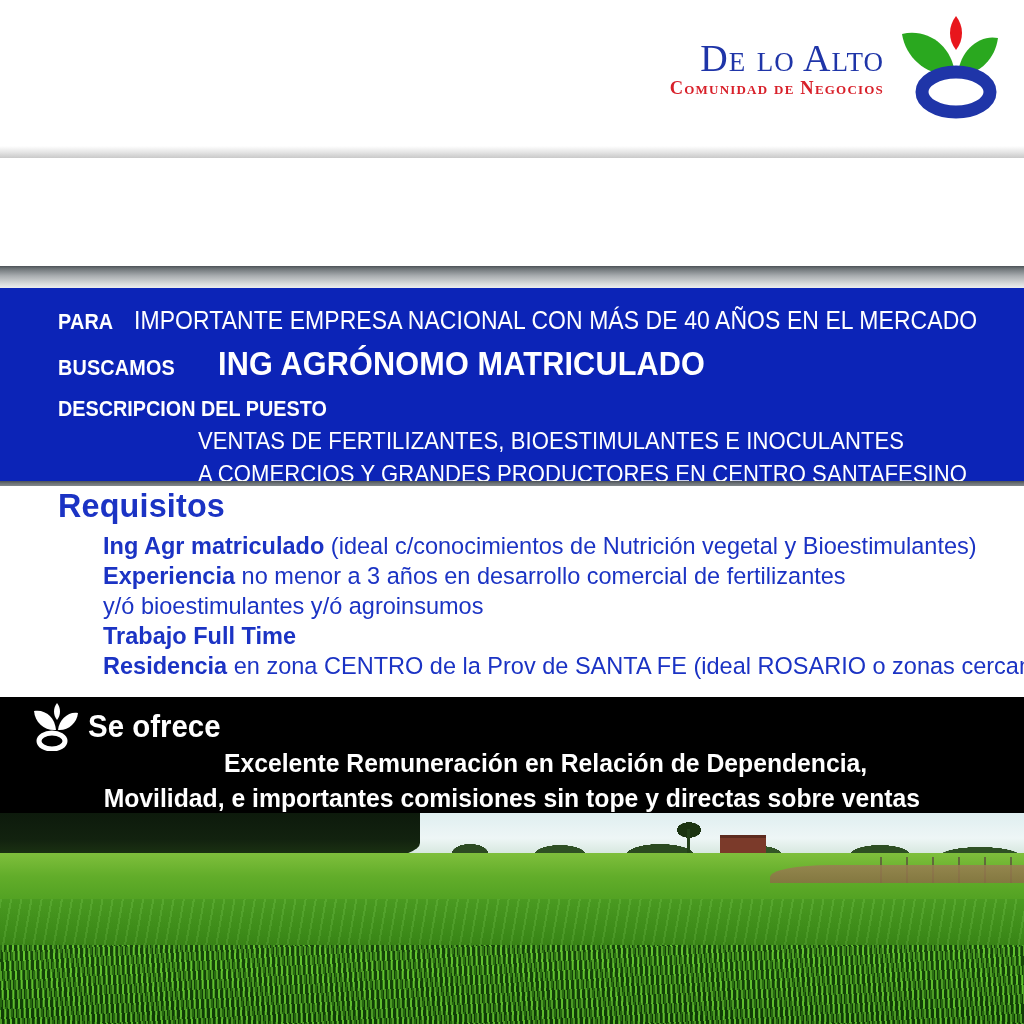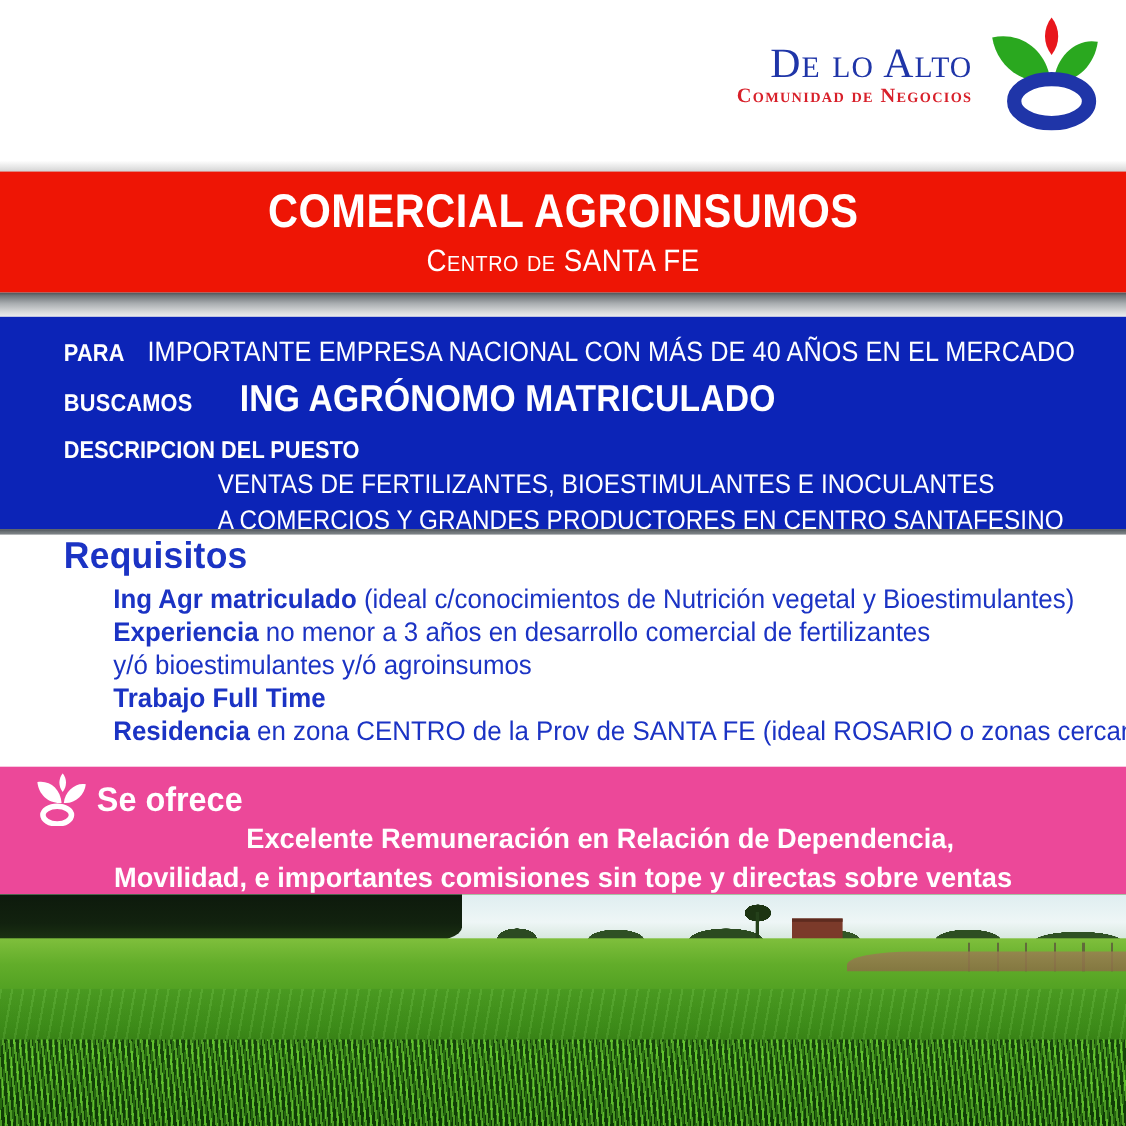--- a/index.html
+++ b/index.html
@@ -109,21 +109,21 @@
   .req-list { margin-top:6px; padding-left:45px; }
   .req-line {
     font-size:24.5px; line-height:1.22; white-space:nowrap;
     transform:scaleX(0.96); transform-origin:left center;
   }
   .req-line b { font-weight:bold; }
 
   
   .green-band {
     position:absolute; left:0; top:697px; width:1024px; height:116px;
-    background:#ec4899; color:#fff;
+    background:#000000; color:#fff;
   }
   .green-head { display:flex; align-items:center; padding:6px 0 0 32px; }
   .green-icon { width:48px; height:48px; }
   .green-title {
     font-weight:bold; font-size:31px; margin-left:8px;
     transform:scaleX(0.95); transform-origin:left center;
   }
   .green-lines { text-align:center; margin-top:-2px; }
   .green-line1 {
     font-weight:bold; font-size:25.5px; padding-left:70px; white-space:nowrap;
@@ -239,24 +239,20 @@
           <path d="M8 22 C34 16 58 34 61 62 C36 66 12 48 8 22 Z" fill="#2aa81f"></path>
           <path d="M104 26 C86 22 66 38 64 62 C84 64 101 48 104 26 Z" fill="#2aa81f"></path>
           <path d="M62 4 C70 14 70 28 62 38 C54 28 54 14 62 4 Z" fill="#e8161c"></path>
           <ellipse cx="62" cy="80" rx="34" ry="20" fill="none" stroke="#1f35a8" stroke-width="13"></ellipse>
         </svg>
       </div>
     </div>
   </div>
 
   <div class="shadow-top" style="top:146px;"></div>
-  <div class="red-band">
-    <div class="red-title">COMERCIAL AGROINSUMOS</div>
-    <div class="red-sub"><span>Centro de </span><span class="strong">SANTA FE</span></div>
-  </div>
   <div class="shadow-bottom" style="top:266px;"></div>
 
   <div class="blue-band">
     <div class="bl-row row-para">
       <span class="bl-label">PARA</span>
       <span class="bl-para-text">IMPORTANTE EMPRESA NACIONAL CON MÁS DE 40 AÑOS EN EL MERCADO</span>
     </div>
     <div class="bl-row row-busca">
       <span class="bl-label">BUSCAMOS</span>
       <span class="bl-role">ING AGRÓNOMO MATRICULADO</span>

